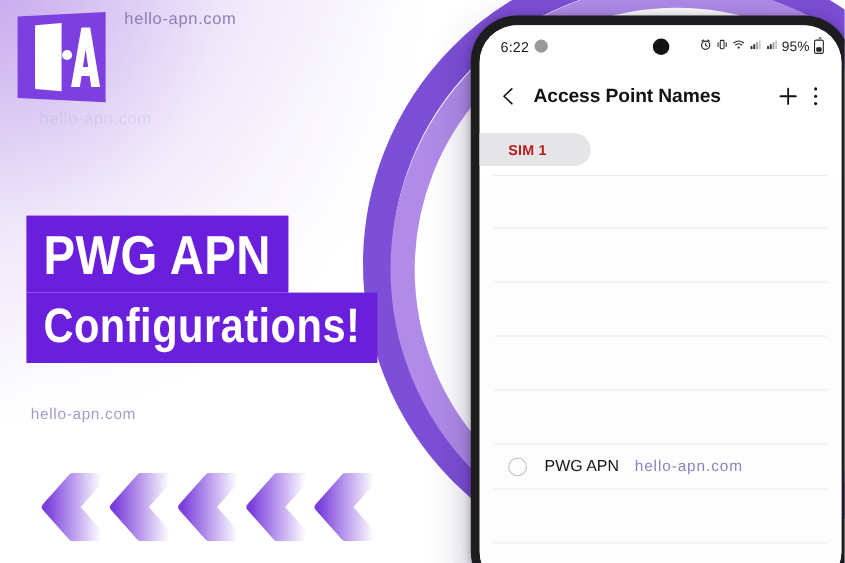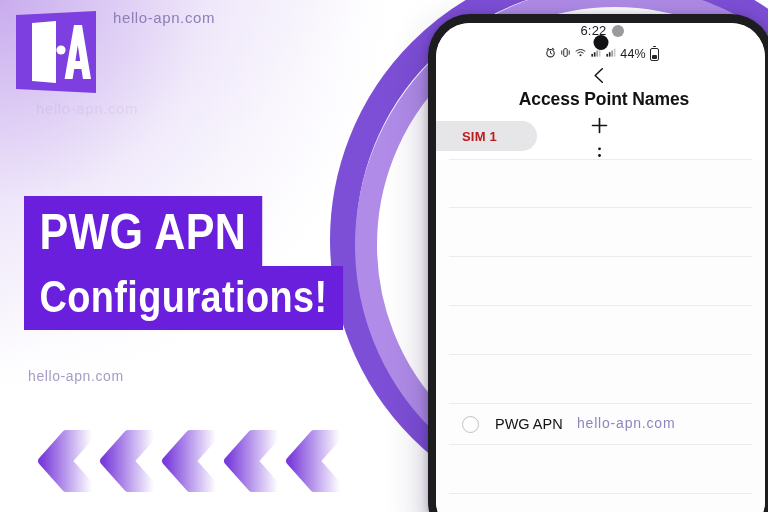--- a/index.html
+++ b/index.html
@@ -148,21 +148,20 @@
     position:relative;
     height:38px;
     display:flex;
     align-items:center;
     justify-content:space-between;
     padding:0 16px 0 19px;
     background:#ffffff;
     font-size:12.5px;
     color:#1c1c1e;
     z-index:5;
-    flex-direction:column;
   }
   #sb-left { display:flex; align-items:center; gap:5px; }
   #sb-time { font-size:13px; font-weight:500; letter-spacing:0.2px; }
   .sb-dot-icon {
     width:12px; height:12px; border-radius:50%;
     background:#9a9a9e;
     display:inline-block;
   }
   #sb-right { display:flex; align-items:center; gap:4px; }
   .sb-ico { display:inline-block; color:#26262a; line-height:1; }
@@ -185,21 +184,20 @@
     width:3px; height:1.6px; background:#26262a; border-radius:1px;
   }
 
   
   #appbar {
     display:flex;
     align-items:center;
     height:52px;
     padding:0 14px 0 12px;
     background:#ffffff;
-    flex-direction:column;
   }
   #back-icon {
     width:28px; height:28px;
     display:flex; align-items:center; justify-content:center;
     color:#141416;
     flex:0 0 auto;
   }
   #appbar-title {
     flex:1 1 auto;
     font-size:17.5px;
@@ -423,21 +421,21 @@
               </svg>
           </span>
           <span class="sb-ico">
             <svg width="11" height="11" viewBox="0 0 16 16">
                 <rect x="2" y="10" width="2.4" height="4" fill="#26262a"></rect>
                 <rect x="5.6" y="7.6" width="2.4" height="6.4" fill="#26262a"></rect>
                 <rect x="9.2" y="5" width="2.4" height="9" fill="#9b9ba0"></rect>
                 <rect x="12.8" y="2.4" width="2.4" height="11.6" fill="#c9c9cd"></rect>
               </svg>
           </span>
-          <span id="sb-batt-text">44%</span>
+          <span id="sb-batt-text">95%</span>
           <span class="sb-batt"></span>
         </div>
       </div>
 
       <div id="appbar">
         <div id="back-icon">
           <svg width="19" height="19" viewBox="0 0 24 24">
               <path d="M15.5 3.5 L6.5 12 L15.5 20.5" fill="none" stroke="#141416" stroke-width="1.9" stroke-linecap="round" stroke-linejoin="round"></path>
             </svg>
         </div>

